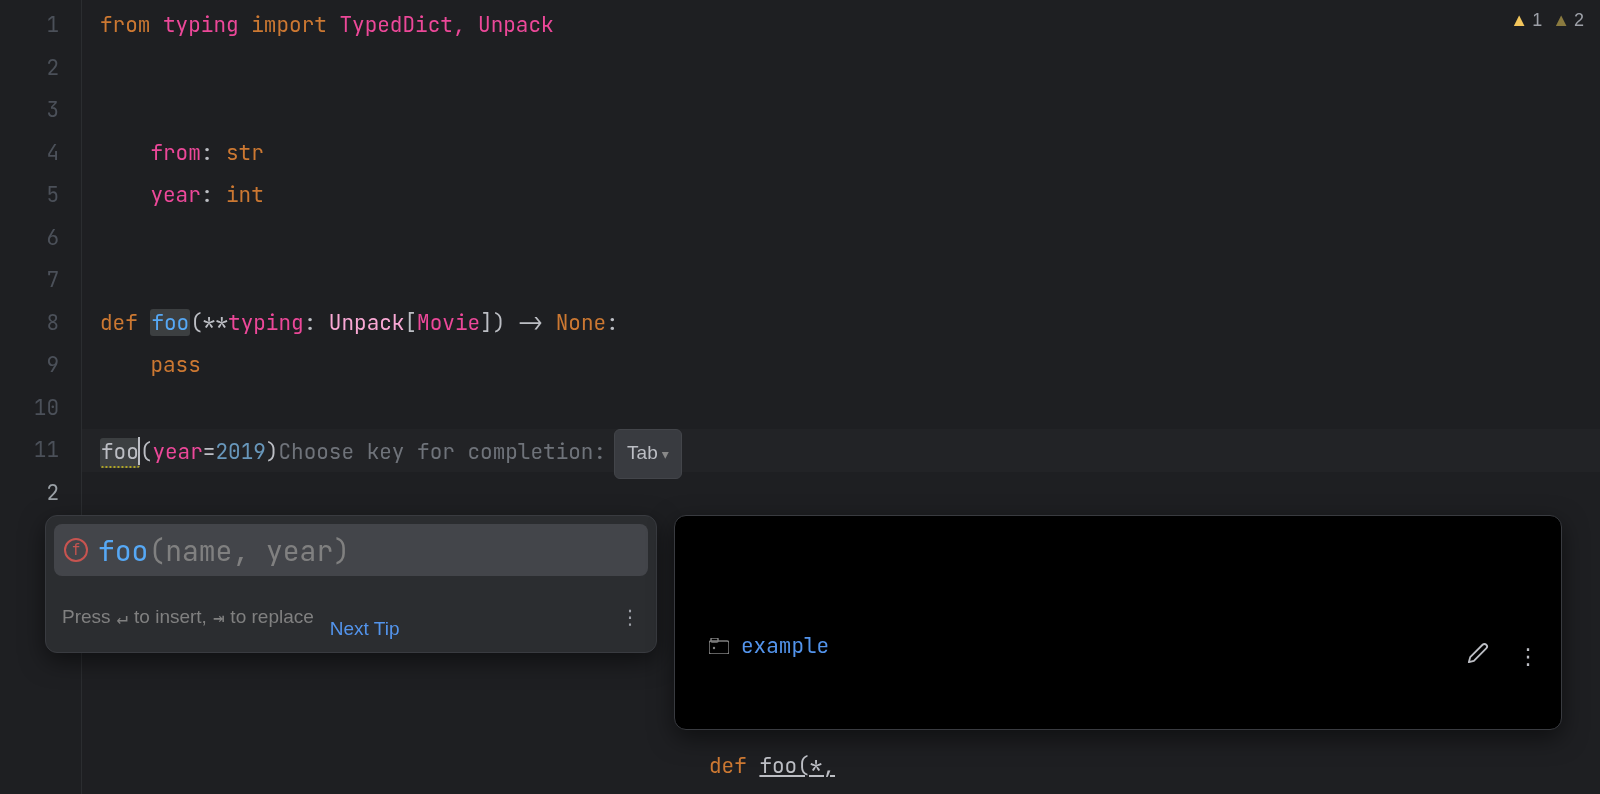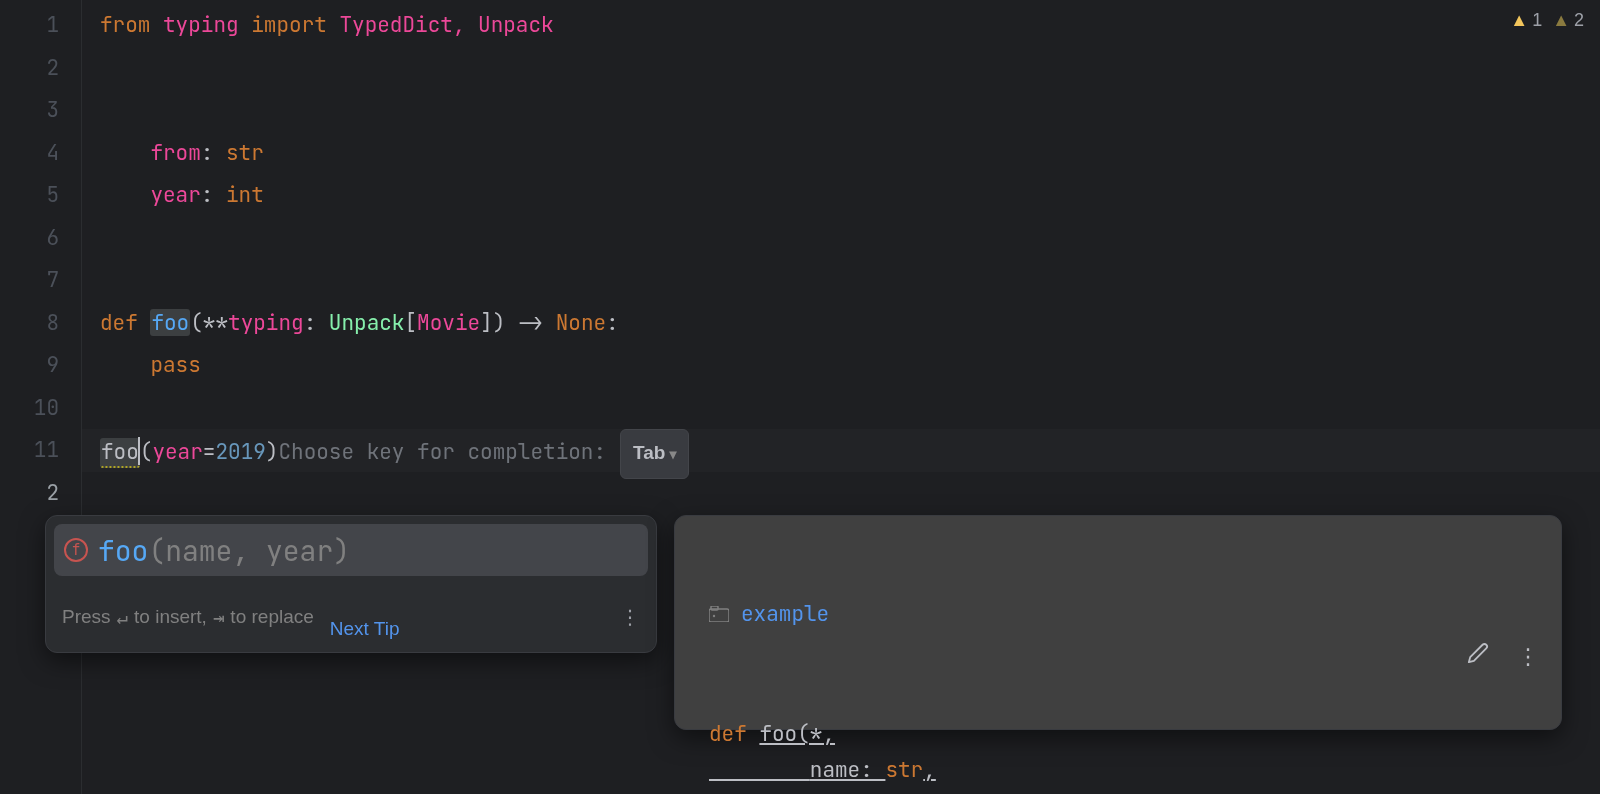--- a/index.html
+++ b/index.html
@@ -34,21 +34,21 @@
     line-height: 42.5px;
     padding-left: 18px;
     white-space: pre;
     font-size: 21px;
     position: relative;
   }
   .line.current-line { background: rgba(255,255,255,0.02); }
   .kw { color: #cc7832; }
   .ident { color: #ec4899; }
   .fn-def { color: #56a8f5; }
-  .builtin2 { color: #86efac; text-align: center; }
+  .builtin2 { color: #f9a8d4; text-align: center; }
   .type { color: #bcbec4; }
   .num { color: #6897bb; }
   .fn-call-hl { background: #3c3f41; border-radius: 3px; padding: 0 1px; }
   .squiggle {
     border-bottom: 2px dotted #b0a525;
     padding-bottom: 1px;
   }
   .caret {
     display: inline-block;
     width: 2px;
@@ -63,23 +63,22 @@
     font-size: 21px;
   }
   .tab-chip {
     display: inline-block;
     background: #393b40;
     border: 1px solid #43454a;
     border-radius: 6px;
     color: #bcbec4;
     padding: 2px 12px;
     font-size: 19px;
-    margin-left: 14px;
+    margin-left: 8px;
     font-family: -apple-system, BlinkMacSystemFont, "Segoe UI", sans-serif;
-    font-weight: bold;
   }
   .tab-chip .chev { font-size: 14px; color: #888; margin-left: 4px; }
 
   
   .warnings {
     position: absolute;
     top: 10px; right: 16px;
     display: flex; gap: 10px;
     font-family: -apple-system, BlinkMacSystemFont, "Segoe UI", sans-serif;
     font-size: 18px;
@@ -137,25 +136,25 @@
   .completion .hint-row .key { font-family: monospace; }
   .completion .next-tip { color: #5394ec; margin-left: 10px; cursor: pointer; margin-top: 24px; }
   .completion .dots { margin-left: auto; color: #9da0a8; cursor: pointer; font-size: 20px; letter-spacing: 2px; }
 
   
   .doc {
     position: absolute;
     left: 674px; top: 515px;
     width: 888px;
     height: 215px;
-    background: #404040;
+    background: #000000;
     border: 1px solid #393b40;
     border-radius: 12px;
     box-shadow: 0 8px 24px rgba(0,0,0,0.5);
-    padding: 8px 30px 18px 34px;
+    padding: 40px 30px 18px 34px;
     font-family: "JetBrains Mono", Consolas, monospace;
     font-size: 21px;
     line-height: 36px;
     white-space: pre;
   }
   .doc .mod-row { display: flex; align-items: center; gap: 12px; margin-bottom: 12px; }
   .doc .mod-icon { color: #808080; font-size: 18px; display:inline-flex; }
   .doc .mod-name { color: #5394ec; }
   .doc .sig .kw { color: #cc7832; }
   .doc .sig .nm { color: #bcbec4; text-decoration: underline; }

